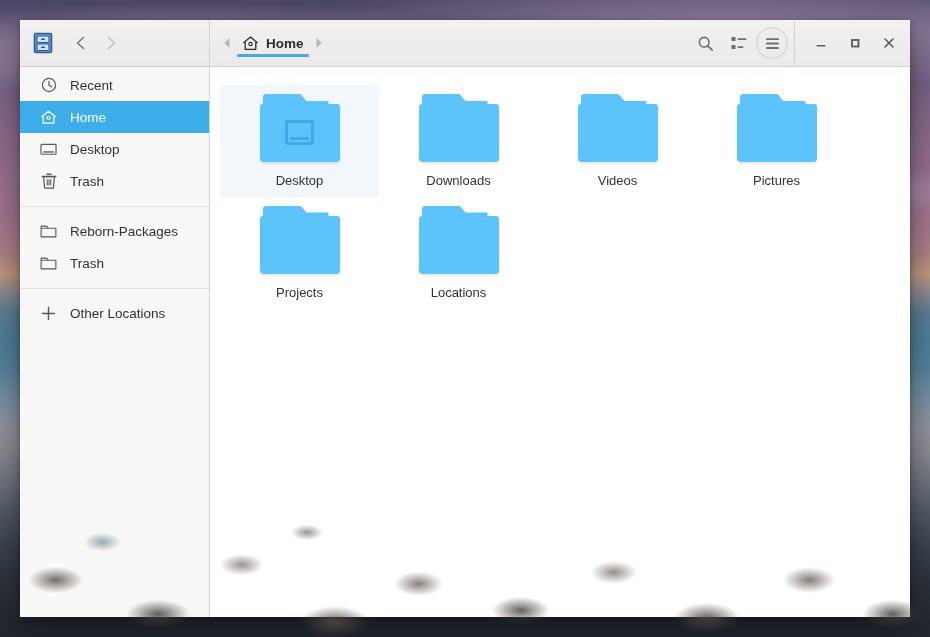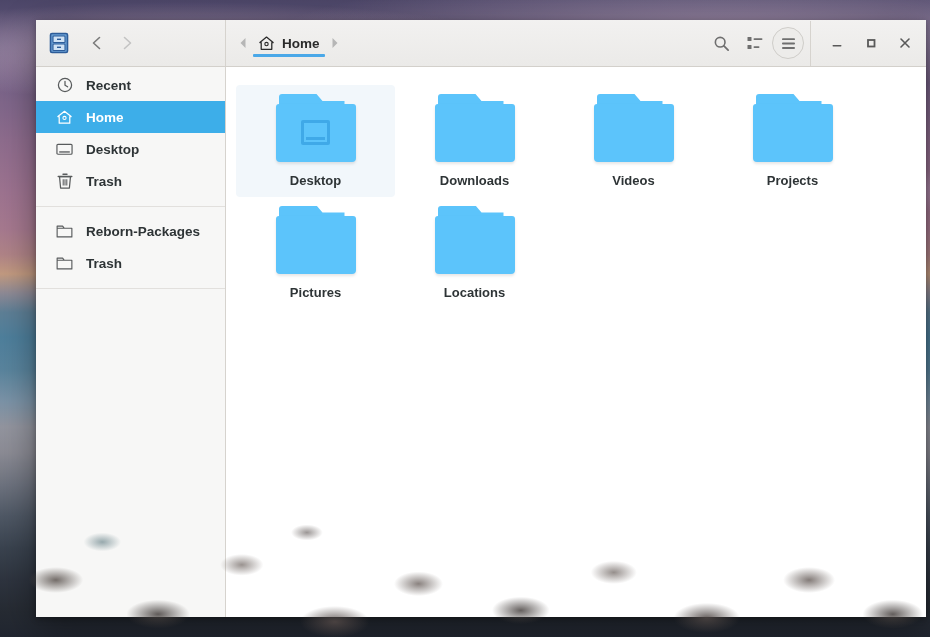--- a/index.html
+++ b/index.html
@@ -62,21 +62,21 @@
       radial-gradient(ellipse 36px 18px at 87% 70%, rgba(96,86,82,0.78) 0%, rgba(96,86,82,0) 72%),
       radial-gradient(ellipse 42px 20px at 96% 88%, rgba(72,66,64,0.85) 0%, rgba(72,66,64,0) 72%),
       radial-gradient(ellipse 26px 13px at 11% 50%, rgba(72,104,112,0.55) 0%, rgba(72,104,112,0) 72%),
       radial-gradient(ellipse 22px 11px at 33% 45%, rgba(88,80,78,0.6) 0%, rgba(88,80,78,0) 72%);
     pointer-events: none;
   }
 
   
   #window {
     position: absolute;
-    left: 36px; top: 20px;
+    left: 20px; top: 20px;
     width: 890px; height: 597px;
     background: #ffffff;
     box-shadow: 0 10px 34px rgba(0,0,0,0.42), 0 2px 6px rgba(0,0,0,0.3);
     display: flex; flex-direction: column;
     overflow: hidden;
     justify-content: space-between;
   }
 
   
   #headerbar {
@@ -148,21 +148,21 @@
   .hb-sep {
     width: 1px; height: 45px; background: #d6d3ce; margin: 0 9px 0 6px;
   }
   .wbtn {
     width: 34px; height: 34px;
     display: flex; align-items: center; justify-content: center;
     color: #555; font-size: 13px;
   }
 
   
-  #body { flex: 1; display: flex; min-height: 0; font-weight: bold; }
+  #body { flex: 1; display: flex; min-height: 0; }
 
   
   #sidebar {
     width: 190px; min-width: 190px;
     background: #f7f7f6;
     border-right: 1px solid #d6d3ce;
     box-sizing: border-box;
     padding-top: 2px;
     overflow: hidden;
   }
@@ -437,20 +437,30 @@
               <svg width="17" height="15" viewBox="0 0 18 15">
                 <path d="M1.2 4 L1.2 13.2 L16.8 13.2 L16.8 4 Z M1.2 4 L1.2 1.8 L7 1.8 L8.6 4" fill="none" stroke="currentColor" stroke-width="1.2" stroke-linejoin="round"></path>
               </svg>
             </span>
             <span>Trash</span>
           </div>
         </div>
 
         <div class="side-sep"></div>
 
+        <div>
+          <div class="side-item">
+            <span class="sicon">
+              <svg width="15" height="15" viewBox="0 0 15 15">
+                <path d="M7.5 1.6 L7.5 13.4 M1.6 7.5 L13.4 7.5" stroke="currentColor" stroke-width="1.5" stroke-linecap="round"></path>
+              </svg>
+            </span>
+            <span>Other Locations</span>
+          </div>
+        </div>
       </div>
 
       <div id="filearea">
         <div class="grid">
 
           <div class="file-item selected">
             <div class="file-icon">
               <div class="folder-tab"></div>
               <div class="folder-body"></div>
               <div class="emblem-monitor"></div>
@@ -473,29 +483,29 @@
               <div class="folder-body"></div>
             </div>
             <div class="file-label">Videos</div>
           </div>
 
           <div class="file-item">
             <div class="file-icon">
               <div class="folder-tab"></div>
               <div class="folder-body"></div>
             </div>
-            <div class="file-label">Projects</div>
+            <div class="file-label">Pictures</div>
           </div>
 
           <div class="file-item">
             <div class="file-icon">
               <div class="folder-tab"></div>
               <div class="folder-body"></div>
             </div>
-            <div class="file-label">Pictures</div>
+            <div class="file-label">Projects</div>
           </div>
 
 
           <div class="file-item">
             <div class="file-icon">
               <div class="folder-tab"></div>
               <div class="folder-body"></div>
             </div>
             <div class="file-label">Locations</div>
           </div>

